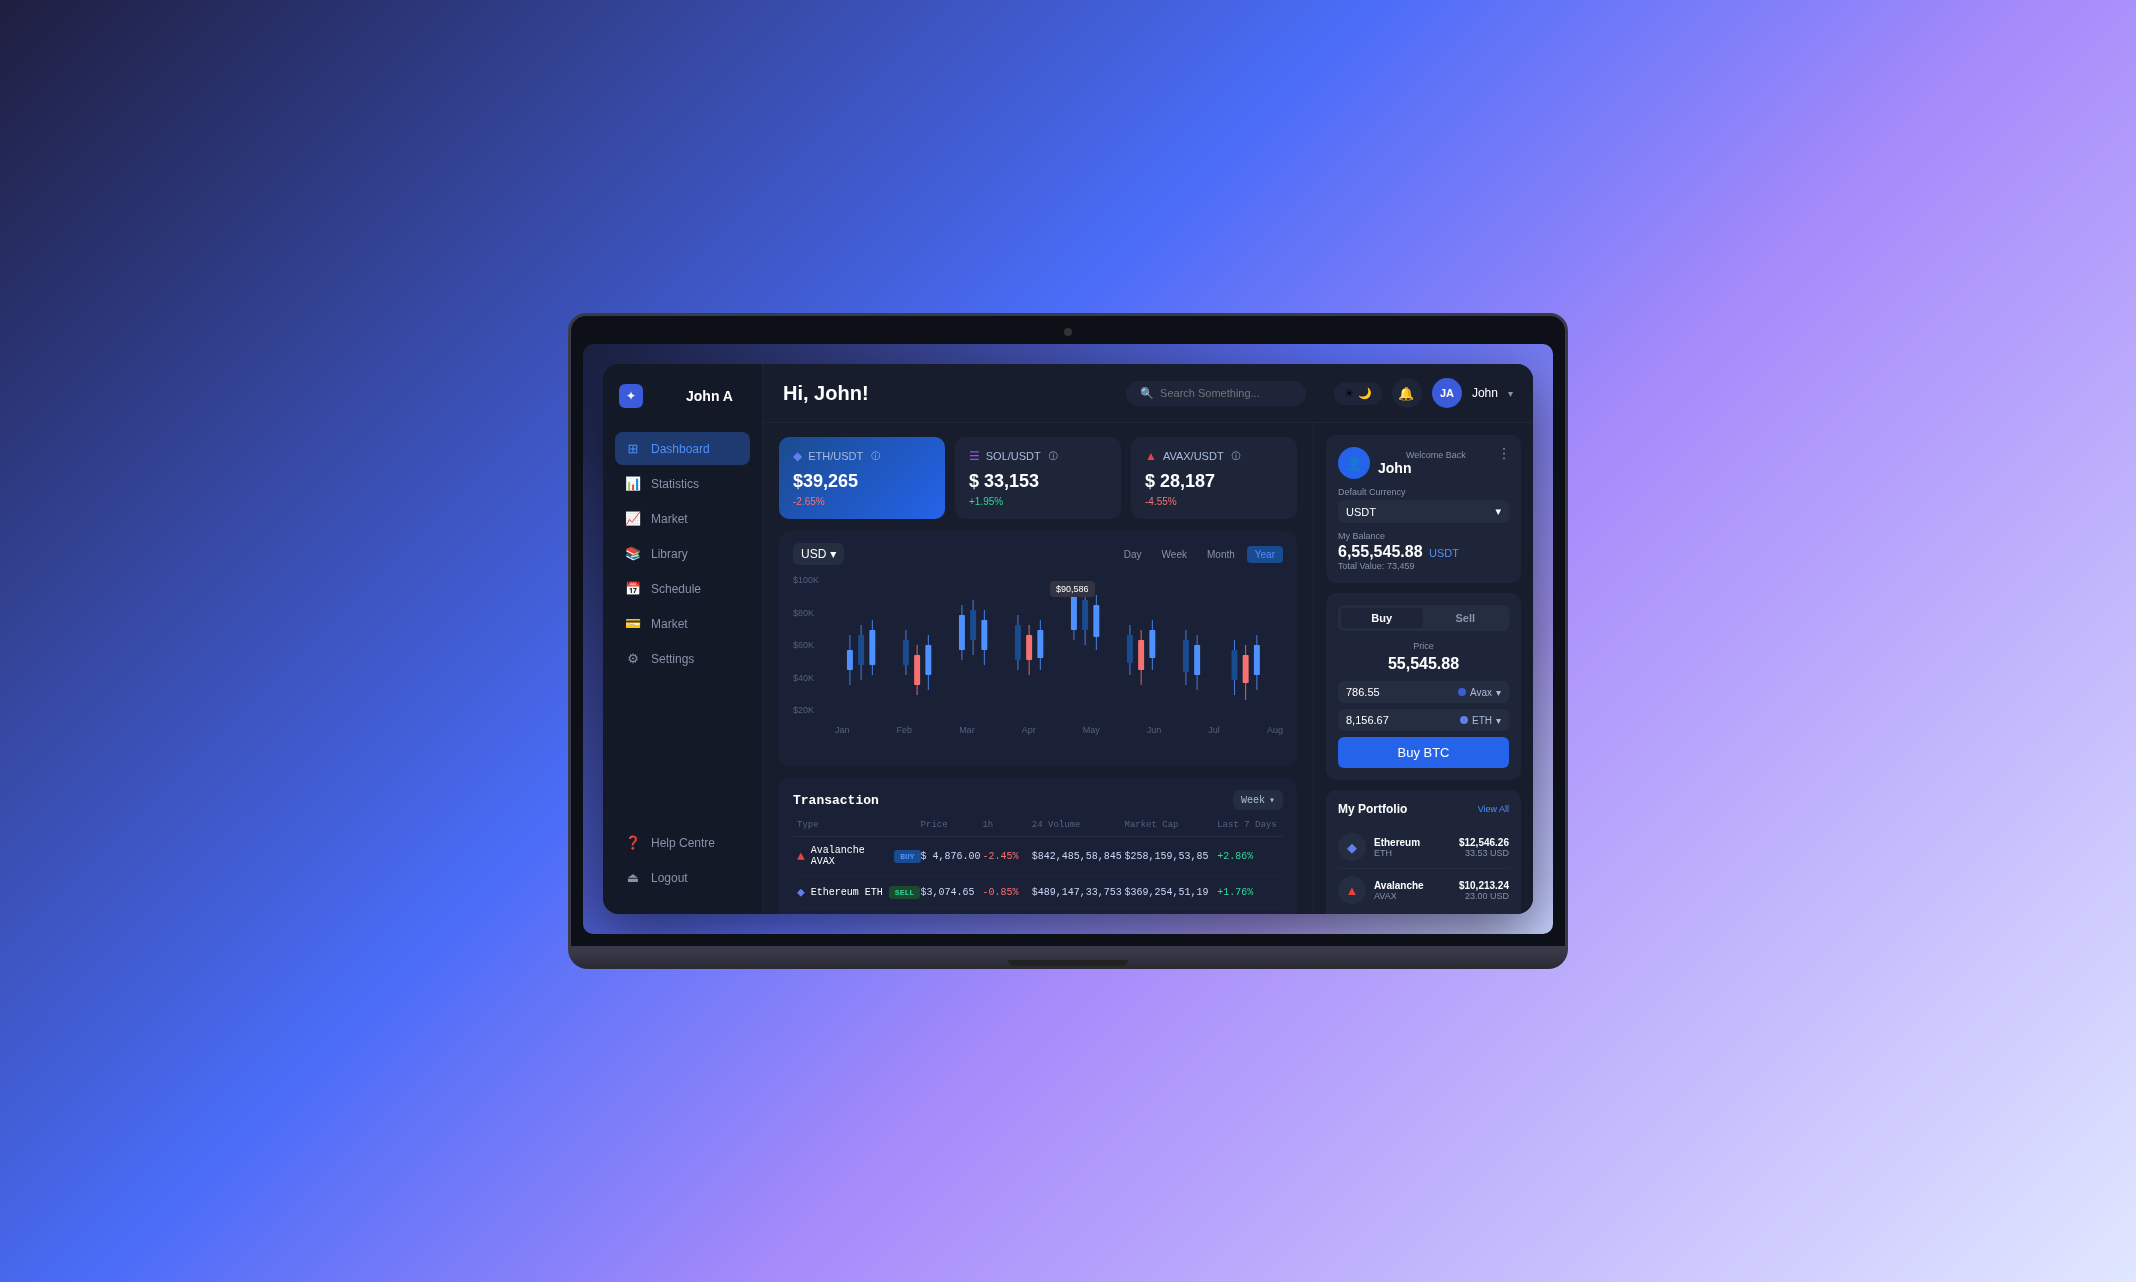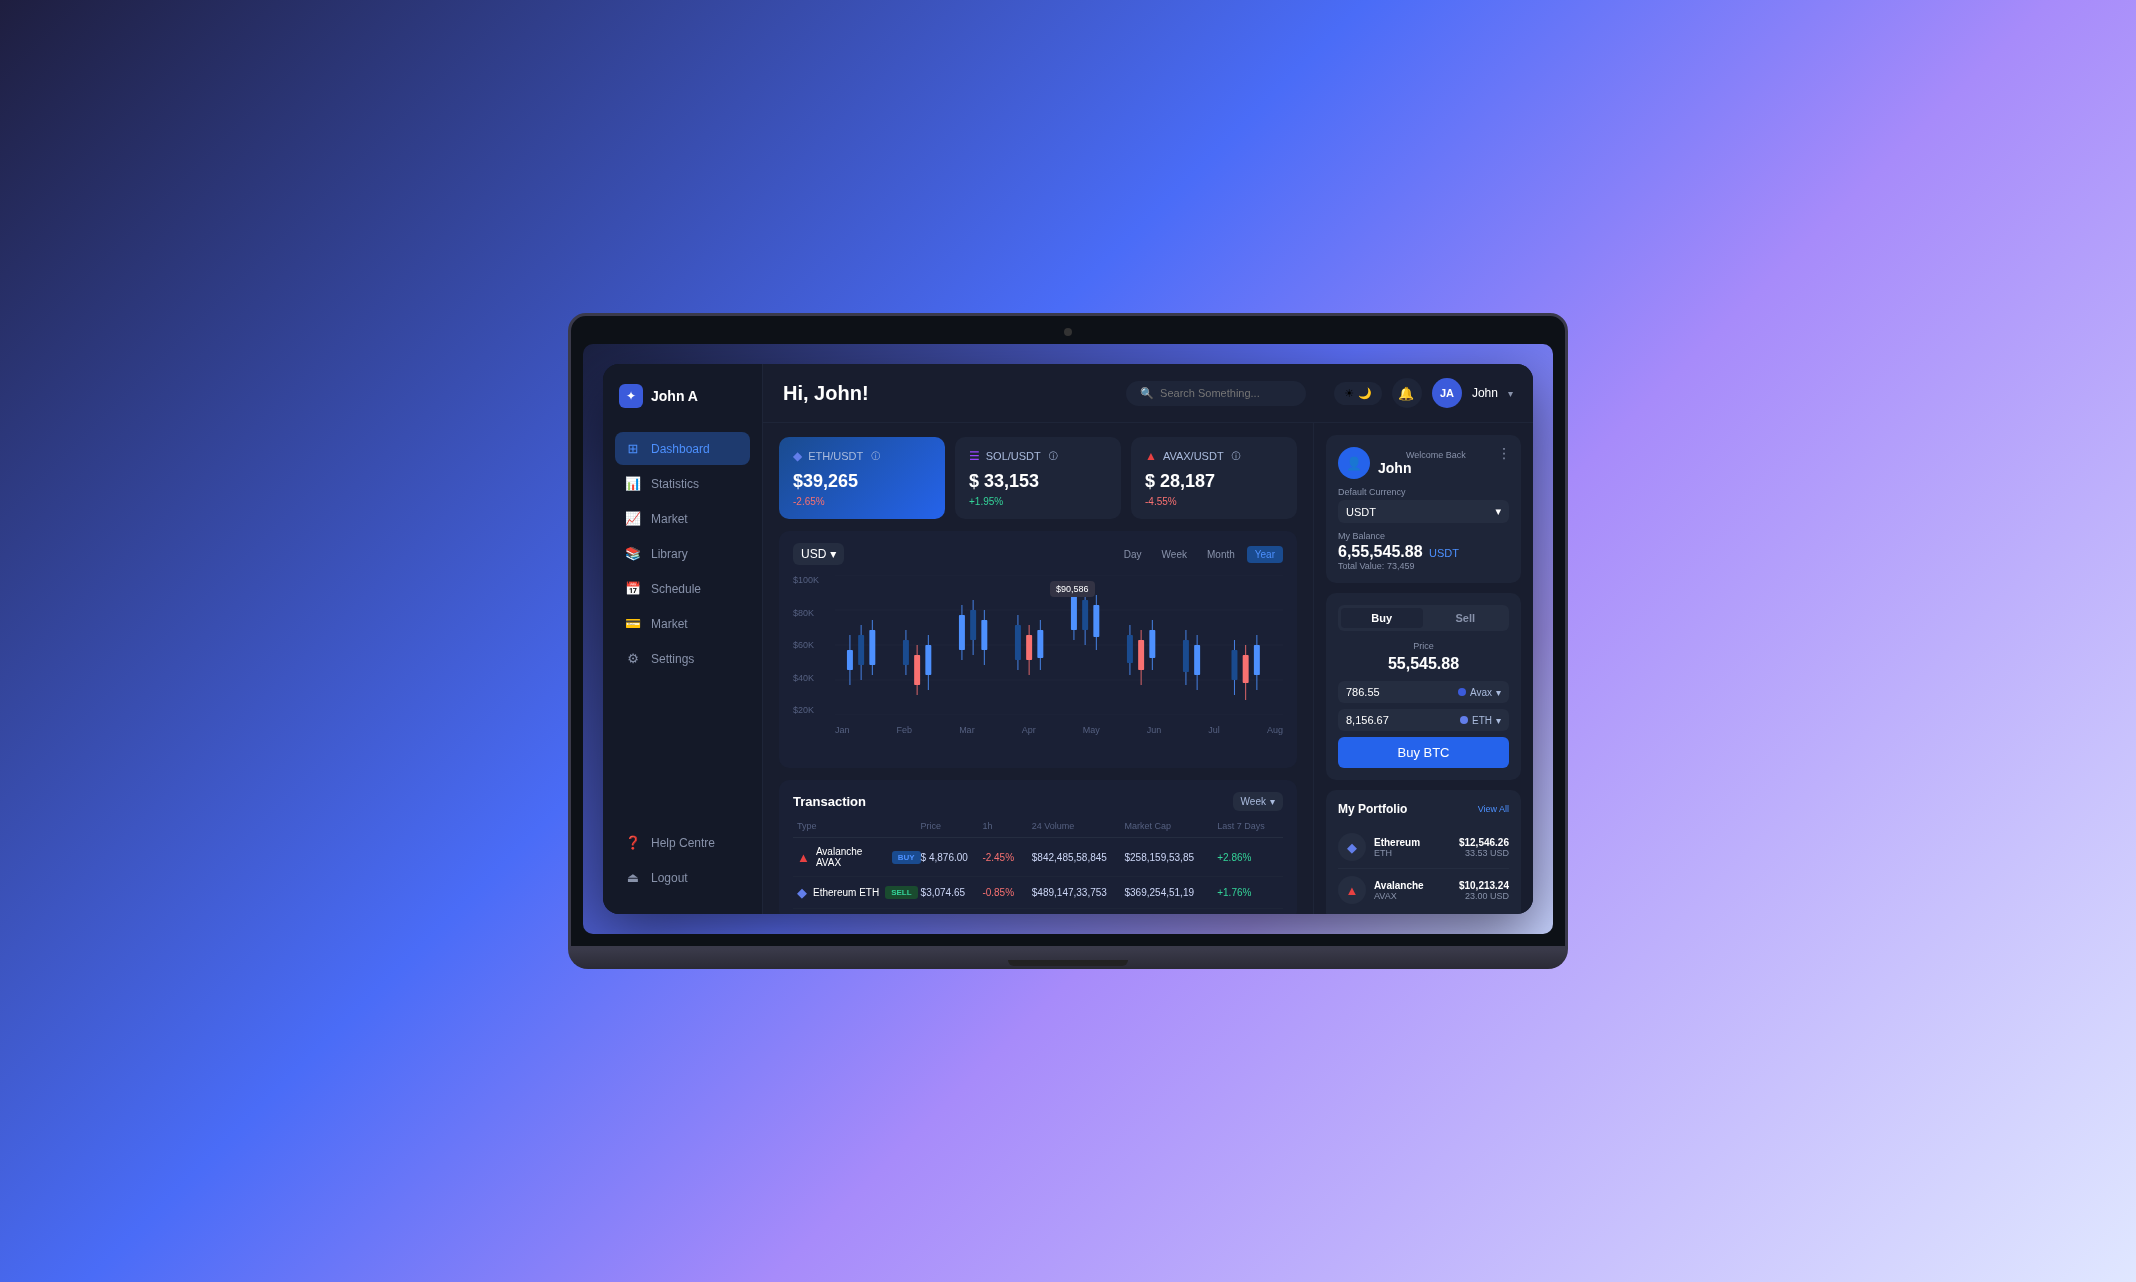--- a/index.html
+++ b/index.html
@@ -68,20 +68,21 @@
       width: 24px; height: 24px;
       background: #3b5bdb;
       border-radius: 6px;
       display: flex; align-items: center; justify-content: center;
       color: white; font-size: 12px;
     }
     .sidebar-logo-text {
       color: white;
       font-size: 14px;
       font-weight: 600;
+      margin-left: 35px;
     }
     .nav-items { flex: 1; display: flex; flex-direction: column; gap: 2px; }
     .nav-item {
       display: flex;
       align-items: center;
       gap: 10px;
       padding: 9px 10px;
       border-radius: 8px;
       cursor: pointer;
       color: #8892aa;
@@ -272,20 +273,21 @@
       color: white;
       font-size: 9px;
       padding: 3px 6px;
       border-radius: 4px;
     }
     
     .transaction-section {
       background: #1a2035;
       border-radius: 10px;
       padding: 12px 14px;
+      font-family: Liberation Mono, monospace;
     }
     .section-header {
       display: flex;
       align-items: center;
       justify-content: space-between;
       margin-bottom: 10px;
     }
     .section-title { font-size: 13px; font-weight: 600; color: white; }
     .week-btn {
       display: flex;

